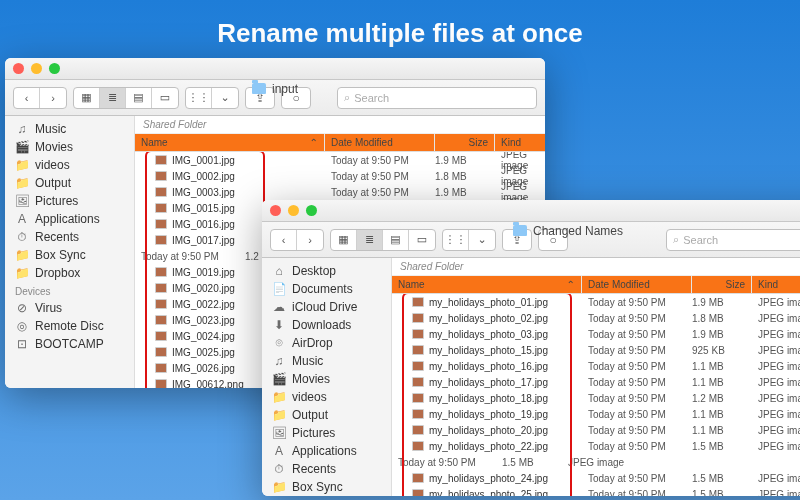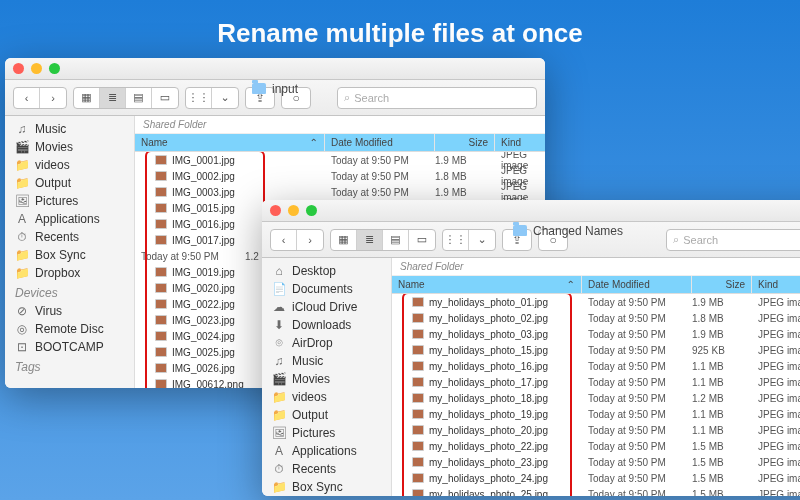--- a/index.html
+++ b/index.html
@@ -42,26 +42,26 @@
   }
   .segmented { display: flex; border: 1px solid #c0c0c0; border-radius: 4px; overflow: hidden; background: #fff; height: 22px; }
   .segmented div { width: 26px; display: flex; align-items: center; justify-content: center; border-right: 1px solid #d0d0d0; font-size: 11px; color: #555; }
   .segmented div:last-child { border-right: none; }
   .segmented .on { background: #d8d8d8; }
   .tbtn { width: 30px; height: 22px; border: 1px solid #c0c0c0; border-radius: 4px; background: #fff; display: flex; align-items: center; justify-content: center; color: #555; font-size: 12px; }
   .searchbox { flex: 1; margin-left: auto; display: flex; align-items: center; border: 1px solid #c0c0c0; border-radius: 4px; background: #fff; height: 22px; padding: 0 6px; gap: 4px; color: #aaa; min-width: 100px; max-width: 200px; }
   .searchbox span.icon { font-size: 11px; }
   .body { flex: 1; display: flex; overflow: hidden; }
   .sidebar { width: 130px; background: #f4f4f4; border-right: 1px solid #ddd; padding: 4px 0; overflow: hidden; }
-  .shead { font-size: 12px; color: #888; padding: 4px 10px 2px; font-style: italic; }
+  .shead { font-size: 10px; color: #888; padding: 4px 10px 2px; }
   .sitem { display: flex; align-items: center; gap: 6px; padding: 2px 10px; font-size: 12px; color: #333; }
   .sitem .si { width: 14px; text-align: center; color: #6b6b6b; font-size: 12px; }
   .main { flex: 1; display: flex; flex-direction: column; background: #fff; }
   .sharedbar { font-size: 10px; color: #888; padding: 3px 8px; border-bottom: 1px solid #eee; font-style: italic; }
-  .cols { display: flex; border-bottom: 1px solid #ddd; font-size: 10px; color: #444; background: #7dd3fc; }
+  .cols { display: flex; border-bottom: 1px solid #ddd; font-size: 10px; color: #444; background: #f97316; }
   .cols div { padding: 3px 6px; }
   .cname { flex: 0 0 190px; border-right: 1px solid #e4e4e4; display:flex; align-items:center; justify-content:space-between; }
   .cdate { flex: 0 0 110px; border-right: 1px solid #e4e4e4; }
   .csize { flex: 0 0 60px; text-align: right; border-right: 1px solid #e4e4e4; }
   .ckind { flex: 1; }
   .rows { flex: 1; overflow: hidden; position: relative; }
   .row { display: flex; font-size: 10px; color: #333; align-items: center; padding: 0 0; height: 16px; }
   .row .rn { flex: 0 0 190px; padding-left: 20px; display: flex; align-items: center; gap: 5px; }
   .row .rd { flex: 0 0 110px; padding-left: 6px; color: #555; }
   .row .rs { flex: 0 0 60px; text-align: left; padding-right: 8px; color: #555; }
@@ -152,21 +152,20 @@
           <span>Virus</span>
         </div>
         <div class="sitem">
           <span class="si">◎</span>
           <span>Remote Disc</span>
         </div>
         <div class="sitem">
           <span class="si">⊡</span>
           <span>BOOTCAMP</span>
         </div>
-        <div class="shead">Tags</div>
       </div>
     <div class="main">
       <div class="sharedbar">Shared Folder</div>
       <div class="cols">
         <div class="cname">
             <span>Name</span>
             <span>⌃</span>
           </div>
         <div class="cdate">Date Modified</div>
         <div class="csize">Size</div>
@@ -496,24 +495,20 @@
           <div class="row">
       <div class="rn">
               <span class="thumb"></span>
               <span>my_holidays_photo_22.jpg</span>
             </div>
       <div class="rd">Today at 9:50 PM</div>
       <div class="rs">1.5 MB</div>
       <div class="rk">JPEG image</div>
           </div>
           <div class="row">
-      <div class="rn">
-              <span class="thumb"></span>
-              <span>my_holidays_photo_23.jpg</span>
-            </div>
       <div class="rd">Today at 9:50 PM</div>
       <div class="rs">1.5 MB</div>
       <div class="rk">JPEG image</div>
           </div>
           <div class="row">
       <div class="rn">
               <span class="thumb"></span>
               <span>my_holidays_photo_24.jpg</span>
             </div>
       <div class="rd">Today at 9:50 PM</div>

